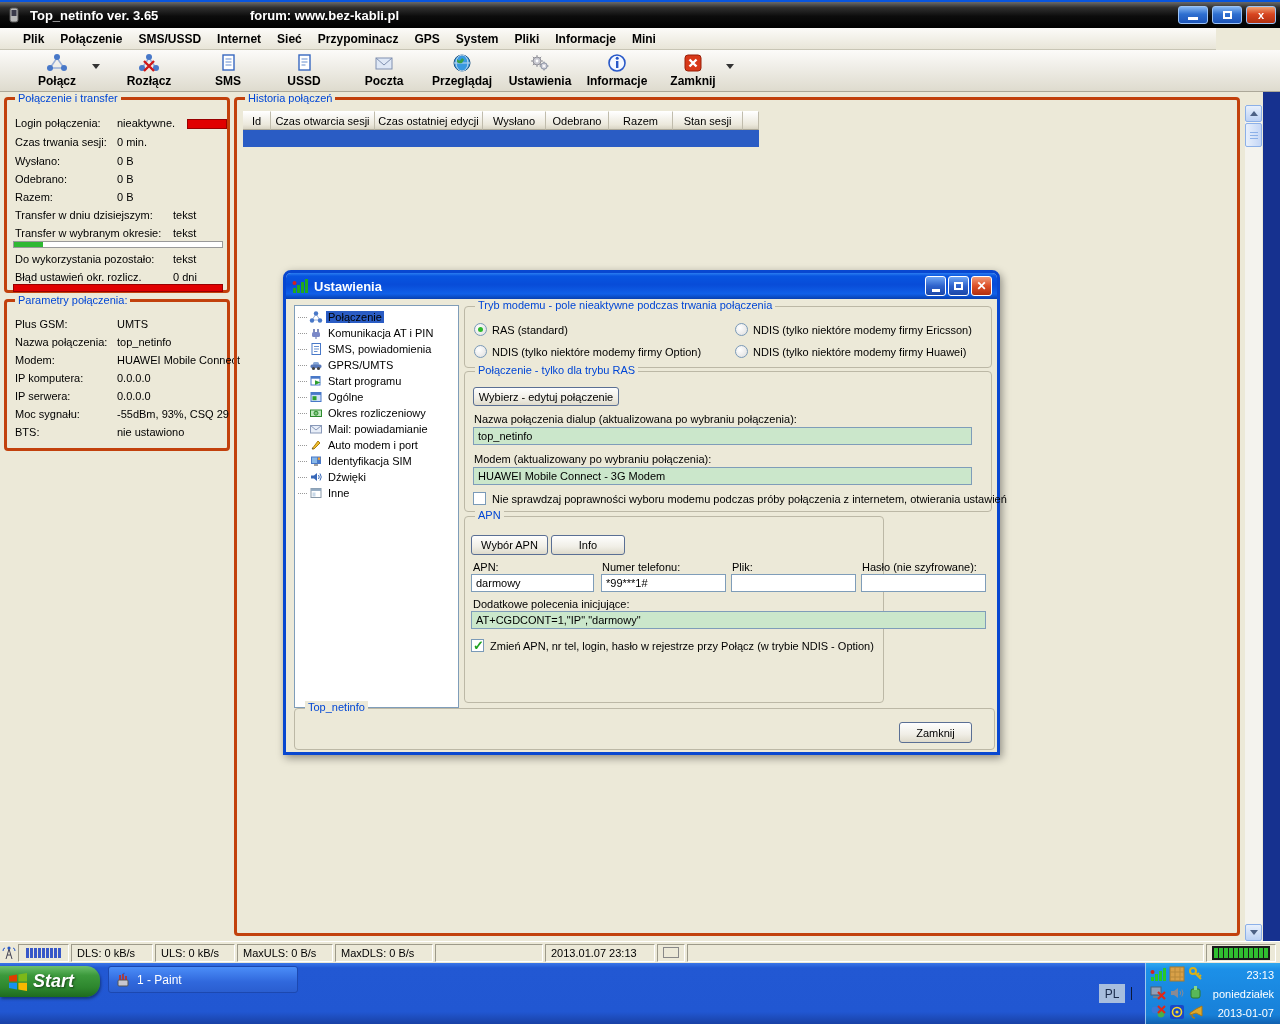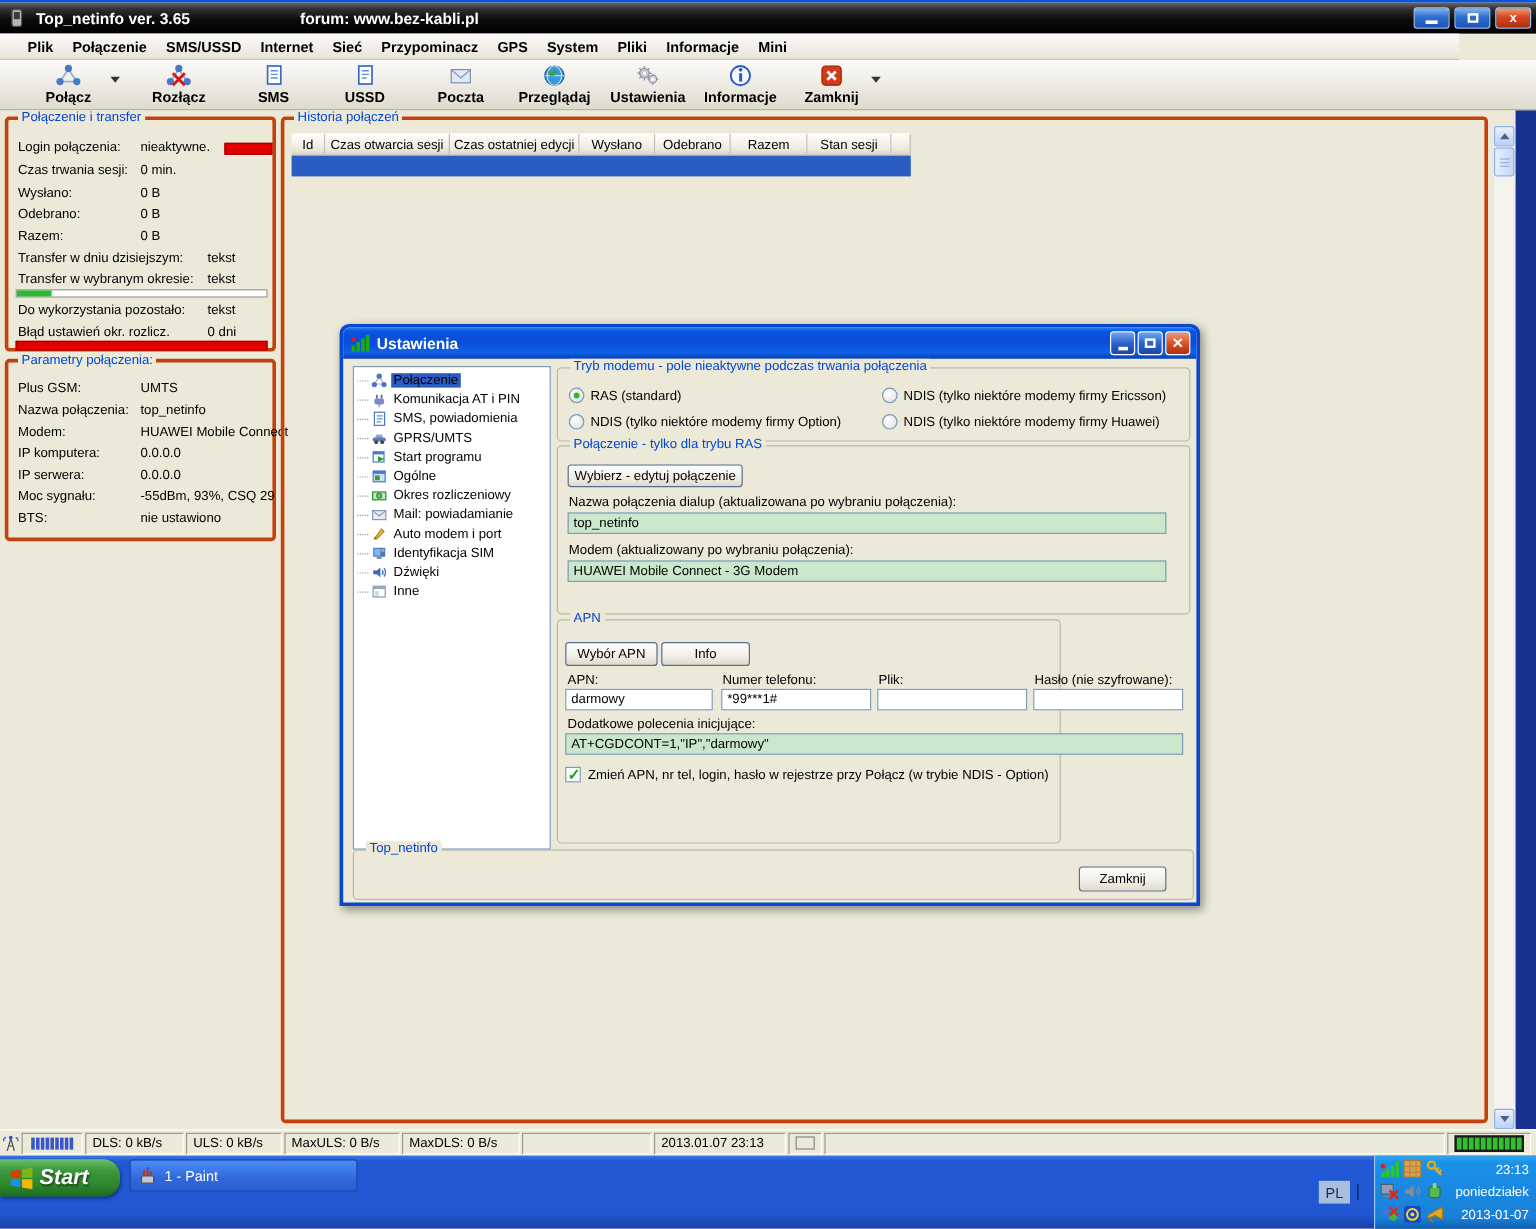--- a/index.html
+++ b/index.html
@@ -567,20 +567,24 @@
       </div>
   </div>
 
   <div class="dgb" style="left:178px;top:98px;width:528px;height:141px">
     <span class="dgbt">Połączenie - tylko dla trybu RAS</span>
     <button class="xpbtn" style="left:8px;top:15px;width:146px;height:19px">Wybierz - edytuj połączenie</button>
     <span class="flabel" style="left:9px;top:41px">Nazwa połączenia dialup (aktualizowana po wybraniu połączenia):</span>
     <input class="inp green" style="left: 8px; top: 55px; width: 499px; height: 18px;" readonly="" value="top_netinfo">
     <span class="flabel" style="left:9px;top:81px">Modem (aktualizowany po wybraniu połączenia):</span>
     <input class="inp green" style="left: 8px; top: 95px; width: 499px; height: 18px;" readonly="" value="HUAWEI Mobile Connect - 3G Modem">
+    <div class="cbrow" style="left:8px;top:120px">
+        <span class="cb"></span>
+        <span>Nie sprawdzaj poprawności wyboru modemu podczas próby połączenia z internetem, otwierania ustawień</span>
+      </div>
   </div>
 
   <div class="dgb" style="left:178px;top:243px;width:420px;height:187px">
     <span class="dgbt">APN</span>
     <button class="xpbtn" style="left:6px;top:18px;width:77px;height:20px">Wybór APN</button>
     <button class="xpbtn" style="left:86px;top:18px;width:74px;height:20px">Info</button>
     <span class="flabel" style="left:8px;top:44px">APN:</span>
     <span class="flabel" style="left:137px;top:44px">Numer telefonu:</span>
     <span class="flabel" style="left:267px;top:44px">Plik:</span>
     <span class="flabel" style="left:397px;top:44px">Hasło (nie szyfrowane):</span>

